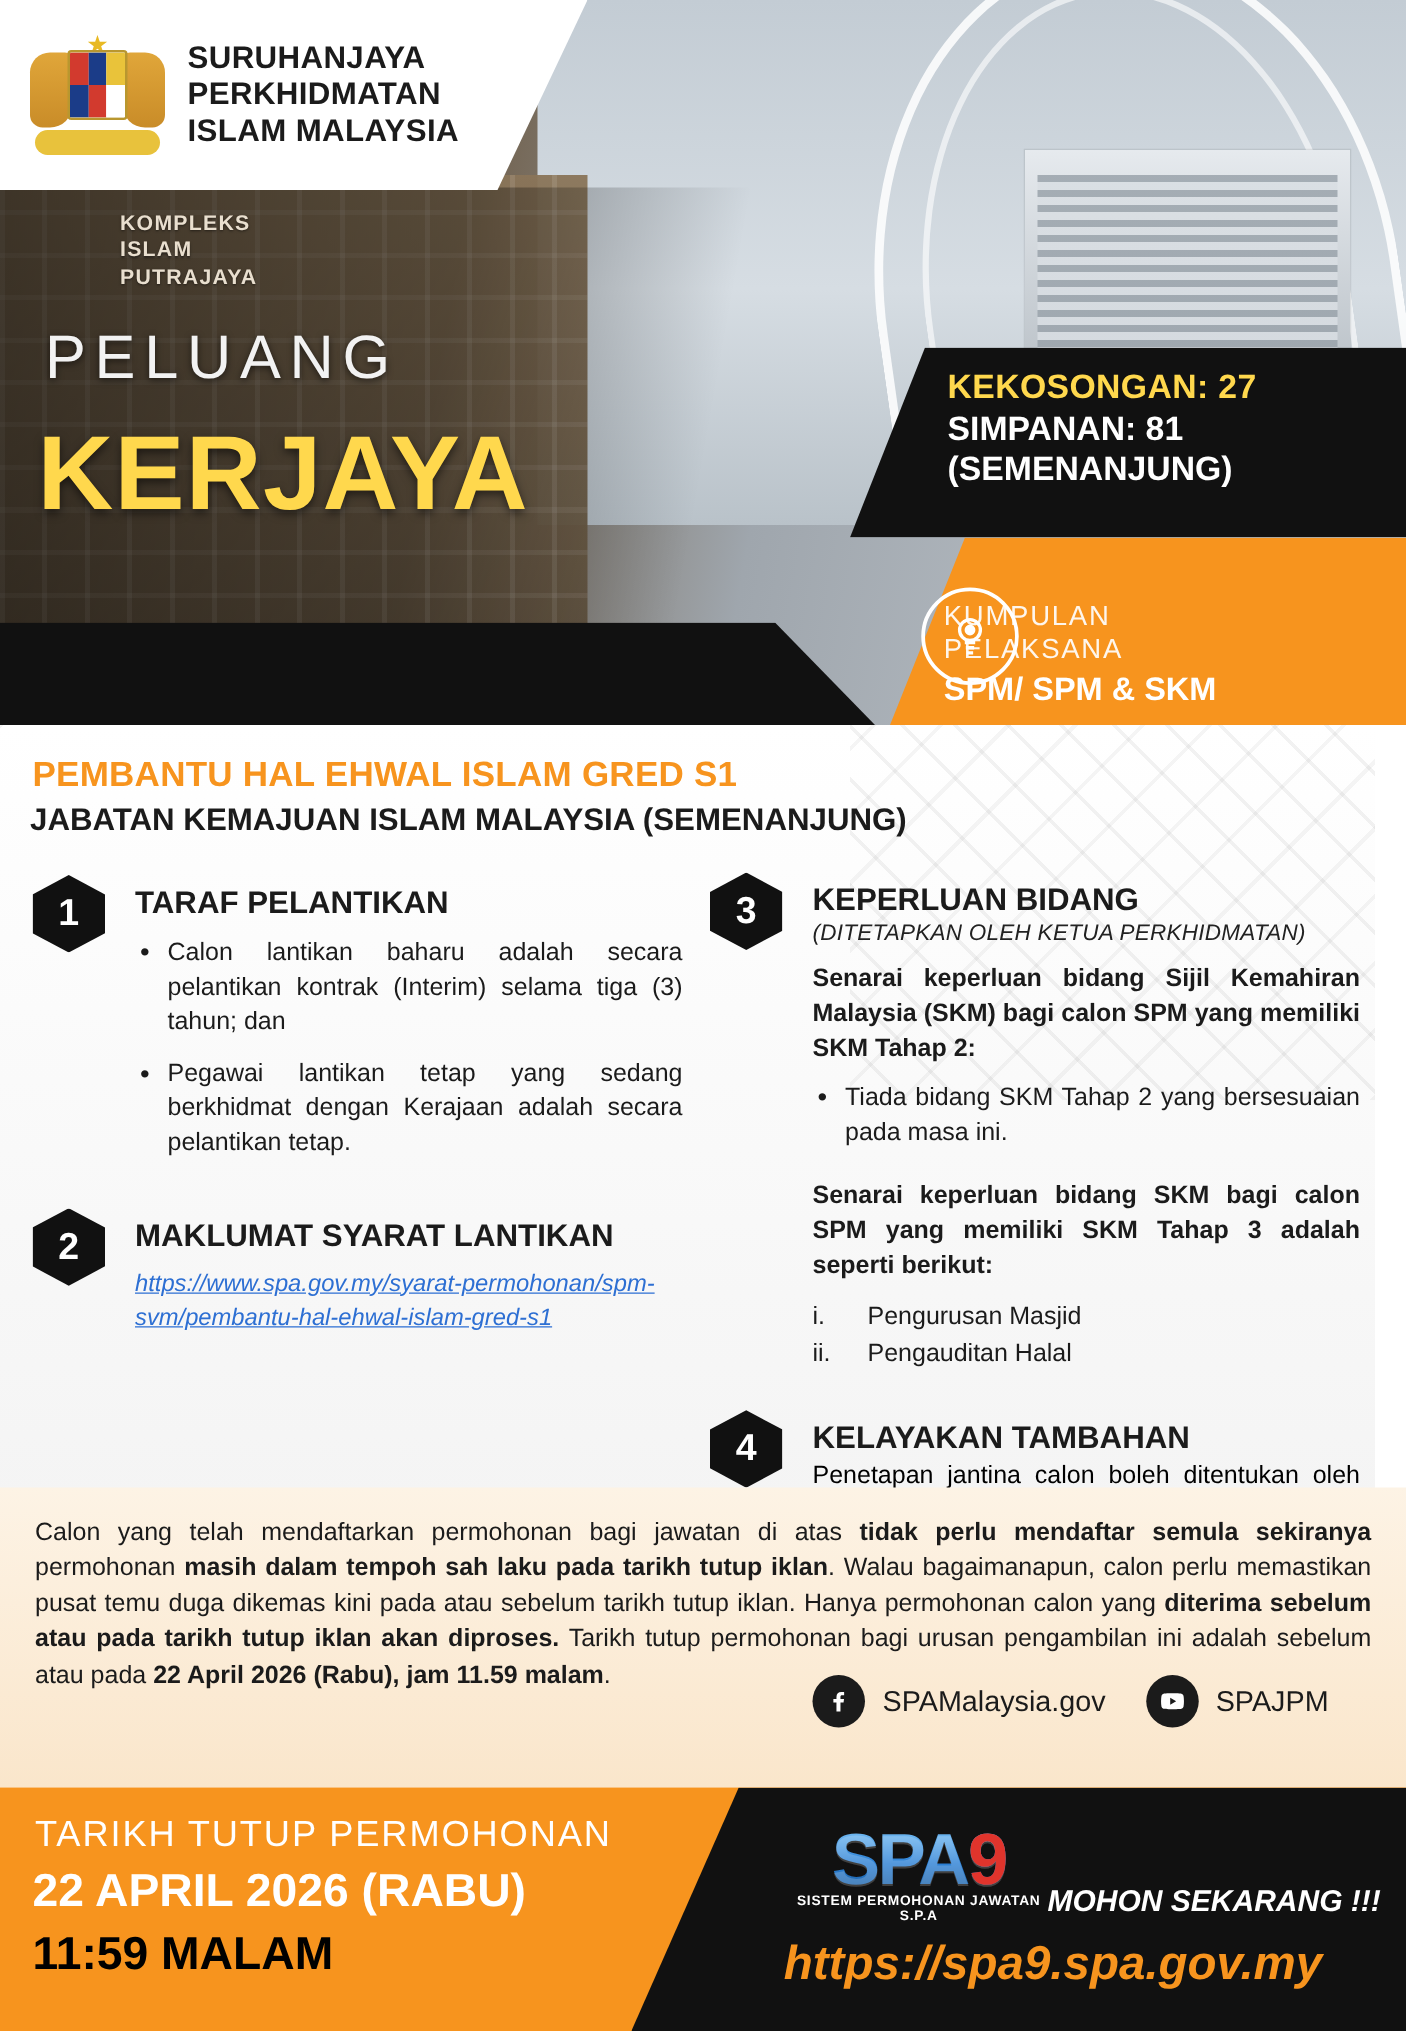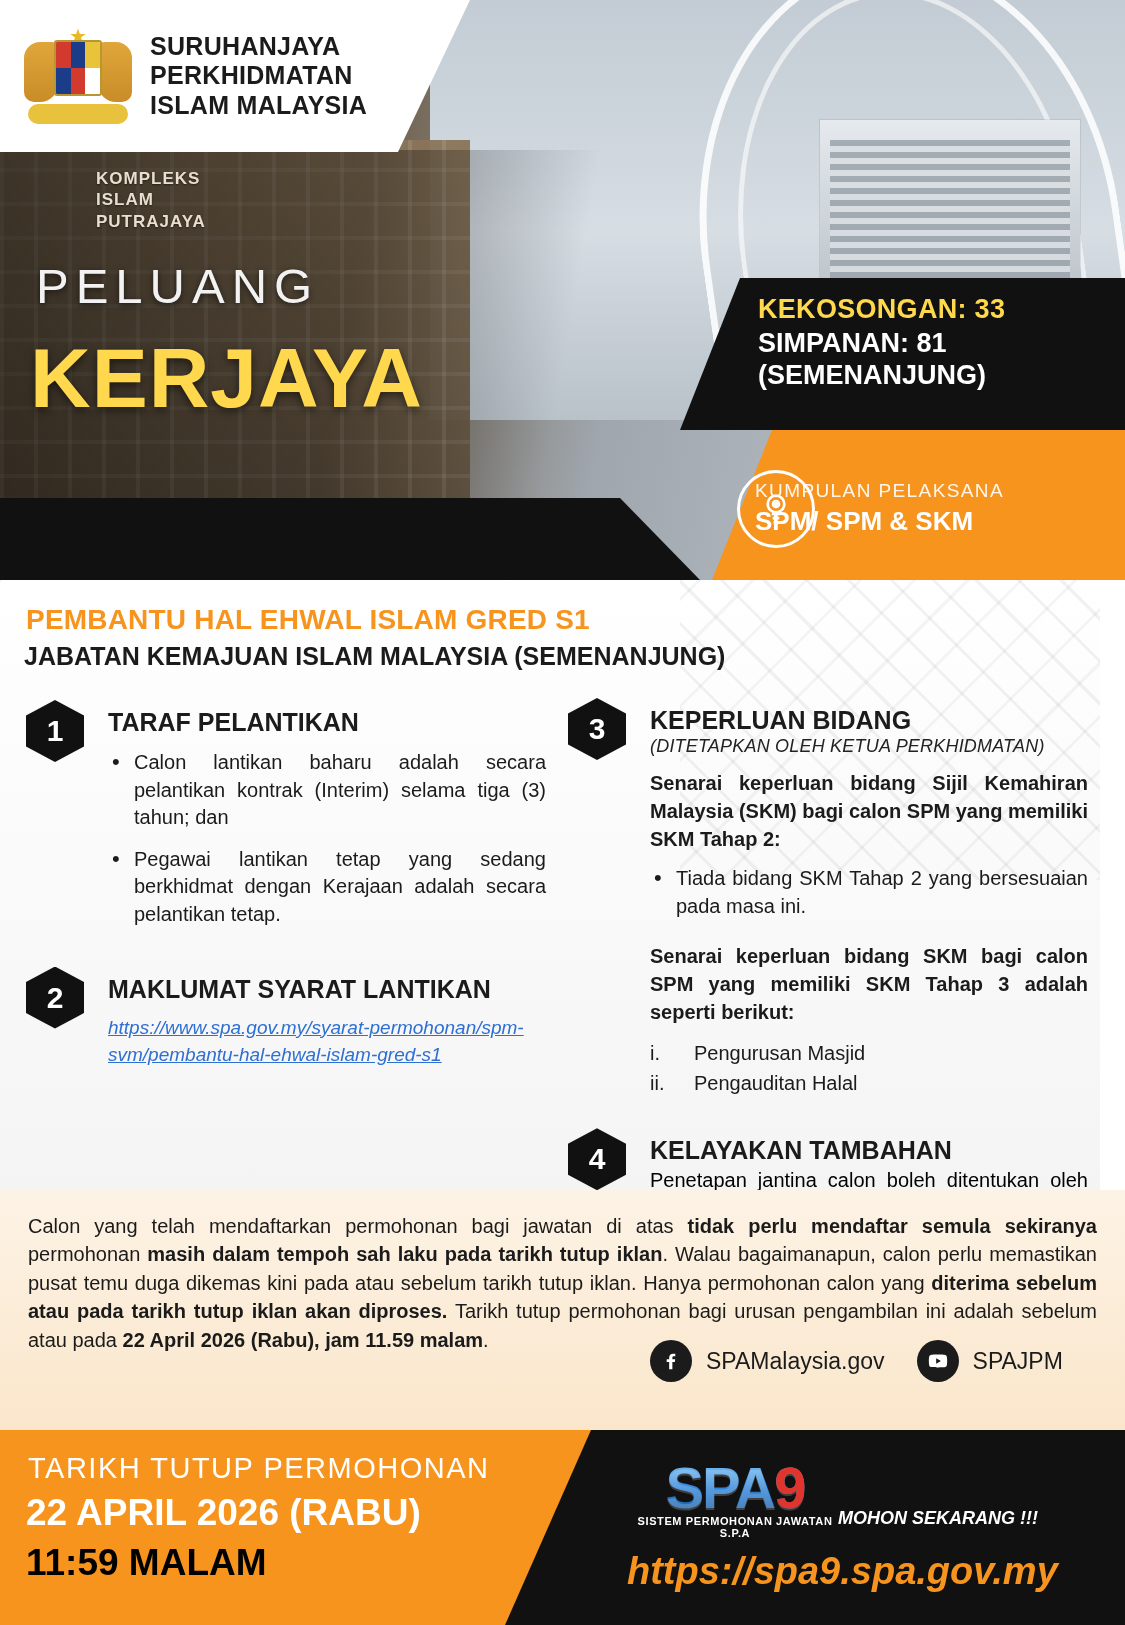--- a/index.html
+++ b/index.html
@@ -144,21 +144,21 @@
   }
   .bulb-circle {
     position:absolute; right:310px; top:470px; width:78px; height:78px;
     border:3px solid #ffffff; border-radius:50%;
     display:flex; align-items:center; justify-content:center;
   }
   .bulb-circle svg { width:40px; height:40px; }
   .kump {
     position:absolute; right:110px; top:480px; width:260px; text-align:left;
   }
-  .kump .k1 { color:#ffffff; font-size:19px; letter-spacing:1.4px; opacity:.92; }
+  .kump .k1 { color:#ffffff; font-size:22px; letter-spacing:1.4px; opacity:.92; }
   .kump .k2 { color:#ffffff; font-size:26px; font-weight:800; margin-top:4px; }
 
   
   .body-wrap {
     position:absolute; left:0; top:580px; width:1100px; height:625px;
     background:
       linear-gradient(135deg, rgba(0,0,0,.045) 0 2px, rgba(0,0,0,0) 2px 26px),
       linear-gradient(180deg,#ffffff 0%, #f4f4f4 100%);
   }
   .body-wrap:before {
@@ -263,21 +263,21 @@
   .spa9 .sp {
     font-size:58px; font-weight:800; letter-spacing:-2px;
     background: linear-gradient(180deg,#8fd2ff 0%, #2a7fd4 55%, #14518f 100%);
     -webkit-background-clip: text; background-clip: text; color: transparent;
     text-shadow: 0 2px 0 rgba(255,255,255,.2);
   }
   .spa9 .sp em { color:#e0342c; -webkit-text-fill-color:#e0342c; font-style:normal; }
   .spa9 .sub { color:#ffffff; font-size:11px; letter-spacing:.6px; margin-top:-6px; font-weight:700; }
   .mohon {
     position:absolute; left:838px; top:78px; color:#ffffff;
-    font-size:18px; font-weight:800; font-style:italic;
+    font-size:24px; font-weight:800; font-style:italic;
   }
   .url {
     position:absolute; left:627px; top:120px; color:#f7941e;
     font-size:38px; font-weight:800; font-style:italic;
   }
 </style>
 </head>
 <body>
 
 <div class="poster">
@@ -310,21 +310,21 @@
         <div>SURUHANJAYA</div>
         <div>PERKHIDMATAN</div>
         <div>ISLAM MALAYSIA</div>
       </div>
     </div>
 
     <div class="peluang">PELUANG</div>
     <div class="kerjaya">KERJAYA</div>
 
     <div class="vac-badge">
-      <div class="l1">KEKOSONGAN: 33</div>
+      <div class="l1">KEKOSONGAN: 27</div>
       <div class="l2">SIMPANAN: 81</div>
       <div class="l3">(SEMENANJUNG)</div>
     </div>
 
     <div class="orange-band"></div>
     <div class="black-wedge"></div>
 
     <div class="bulb-circle">
       <svg viewBox="0 0 24 24" fill="none" stroke="#ffffff" stroke-width="1.6">
         <circle cx="12" cy="9" r="5"></circle>

